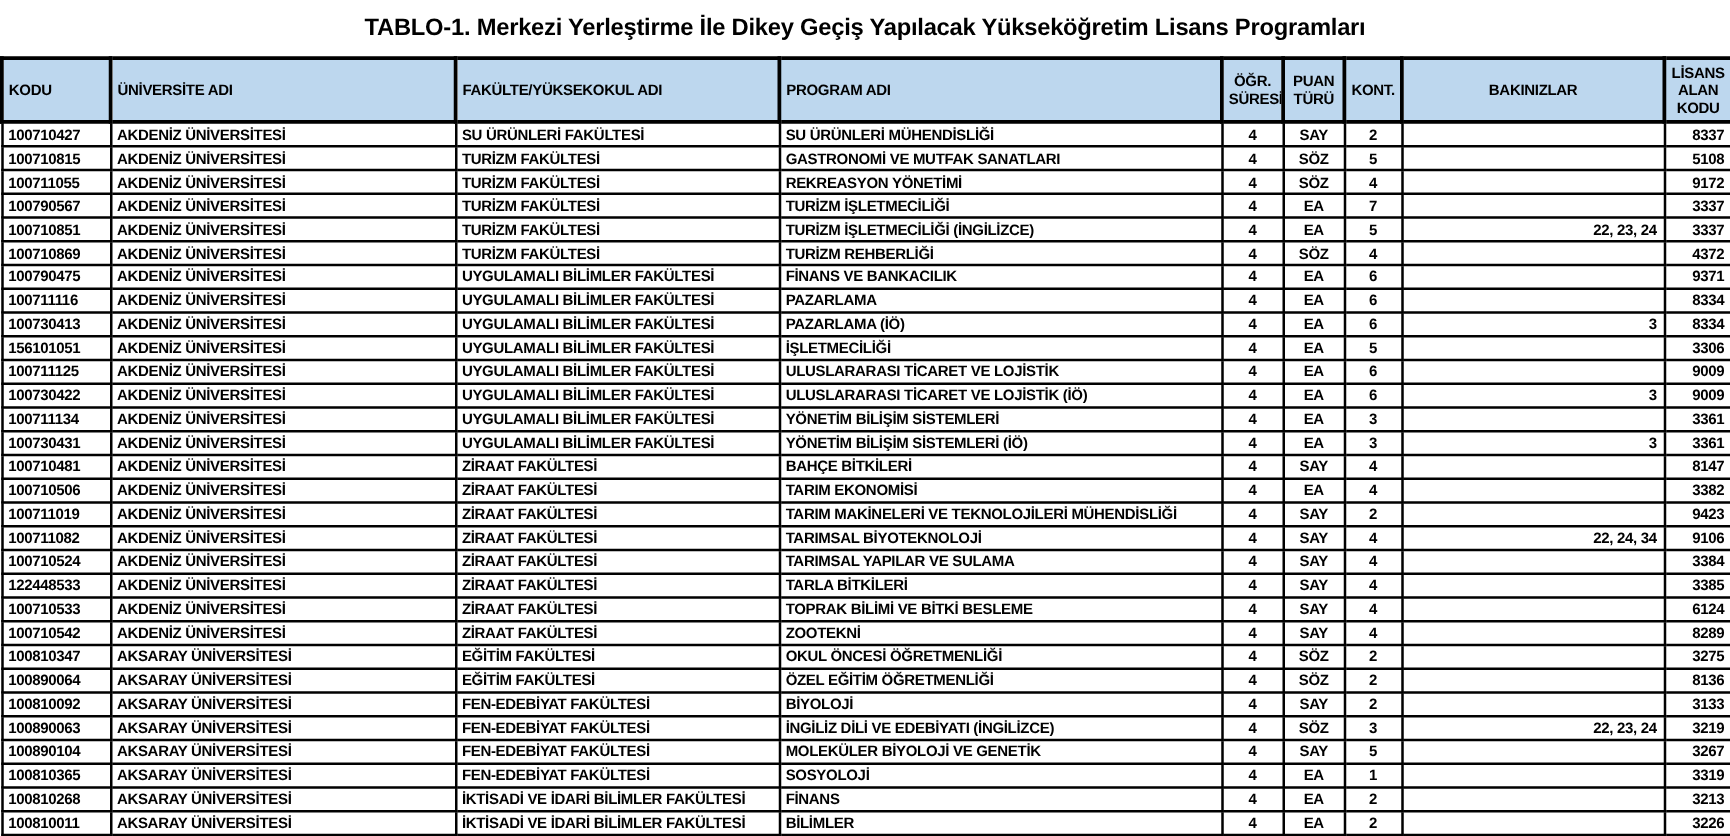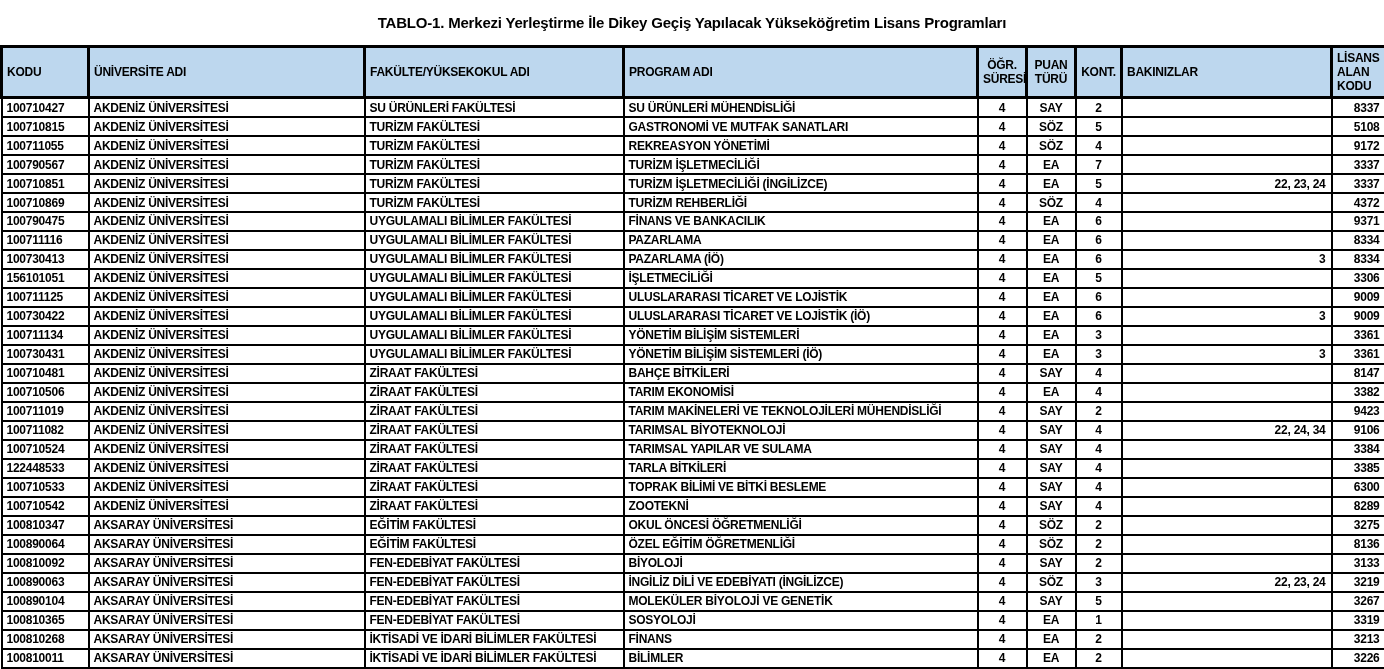--- a/index.html
+++ b/index.html
@@ -14,21 +14,21 @@
     -webkit-font-smoothing: antialiased;
   }
   .title-wrap {
     height: 45px;
     display: flex;
     align-items: center;
     justify-content: center;
   }
   .title-wrap .title {
     font-weight: bold;
-    font-size: 15px;
+    font-size: 19px;
     letter-spacing: -0.2px;
   }
   table.programs {
     border-collapse: collapse;
     table-layout: fixed;
     width: 1384px;
     height: 624px;
   }
   th, td {
     overflow: hidden;
@@ -41,21 +41,21 @@
     background: #BDD7EE;
     border: 3px solid #000000;
     font-size: 12px;
     font-weight: bold;
     padding: 0 4px;
     text-align: left;
     vertical-align: middle;
     line-height: 1.18;
   }
   th.al-center { text-align: center; white-space: pre-line; }
-  th.al-right  { text-align: left;  white-space: pre-line; }
+  th.al-right  { text-align: center;  white-space: pre-line; }
   td {
     border: 2px solid #000000;
     font-size: 12px;
     font-weight: bold;
     padding: 0 4px;
     vertical-align: middle;
   }
   td.al-left   { text-align: left; }
   td.al-center { text-align: center; }
   td.al-right  { text-align: right; padding-right: 5px; }
@@ -319,21 +319,21 @@
       </tr>
       <tr>
         <td class="al-left">100710533</td>
         <td class="al-left">AKDENİZ ÜNİVERSİTESİ</td>
         <td class="al-left">ZİRAAT FAKÜLTESİ</td>
         <td class="al-left">TOPRAK BİLİMİ VE BİTKİ BESLEME</td>
         <td class="al-center">4</td>
         <td class="al-center">SAY</td>
         <td class="al-center">4</td>
         <td class="al-right"></td>
-        <td class="al-right">6300</td>
+        <td class="al-right">6124</td>
       </tr>
       <tr>
         <td class="al-left">100710542</td>
         <td class="al-left">AKDENİZ ÜNİVERSİTESİ</td>
         <td class="al-left">ZİRAAT FAKÜLTESİ</td>
         <td class="al-left">ZOOTEKNİ</td>
         <td class="al-center">4</td>
         <td class="al-center">SAY</td>
         <td class="al-center">4</td>
         <td class="al-right"></td>

